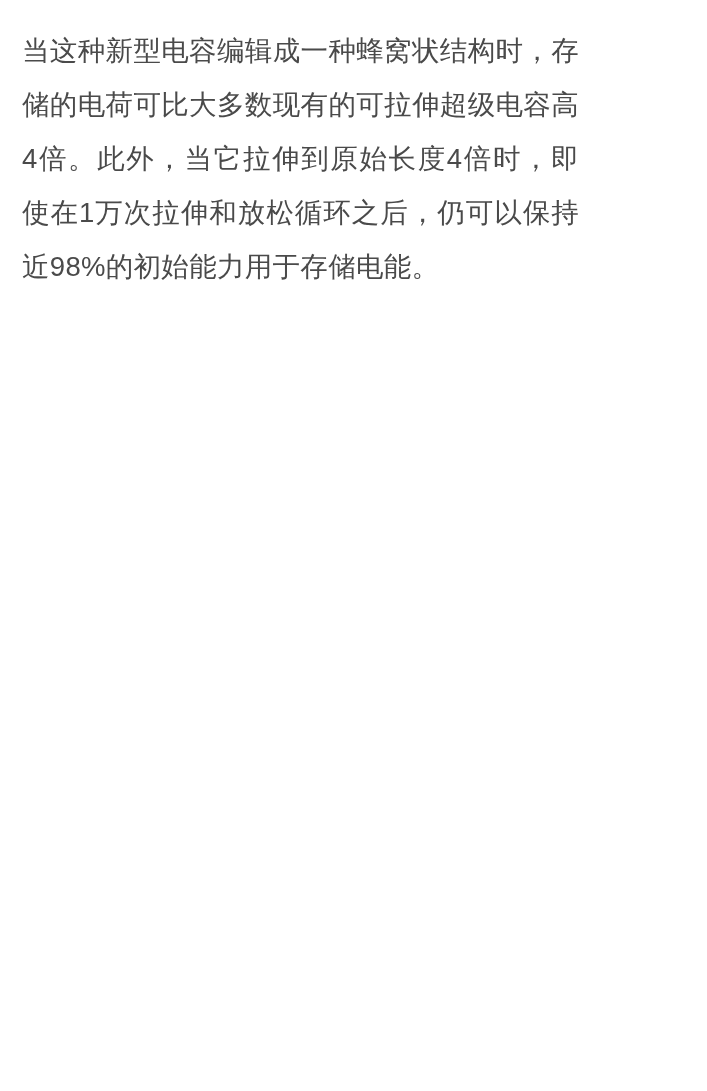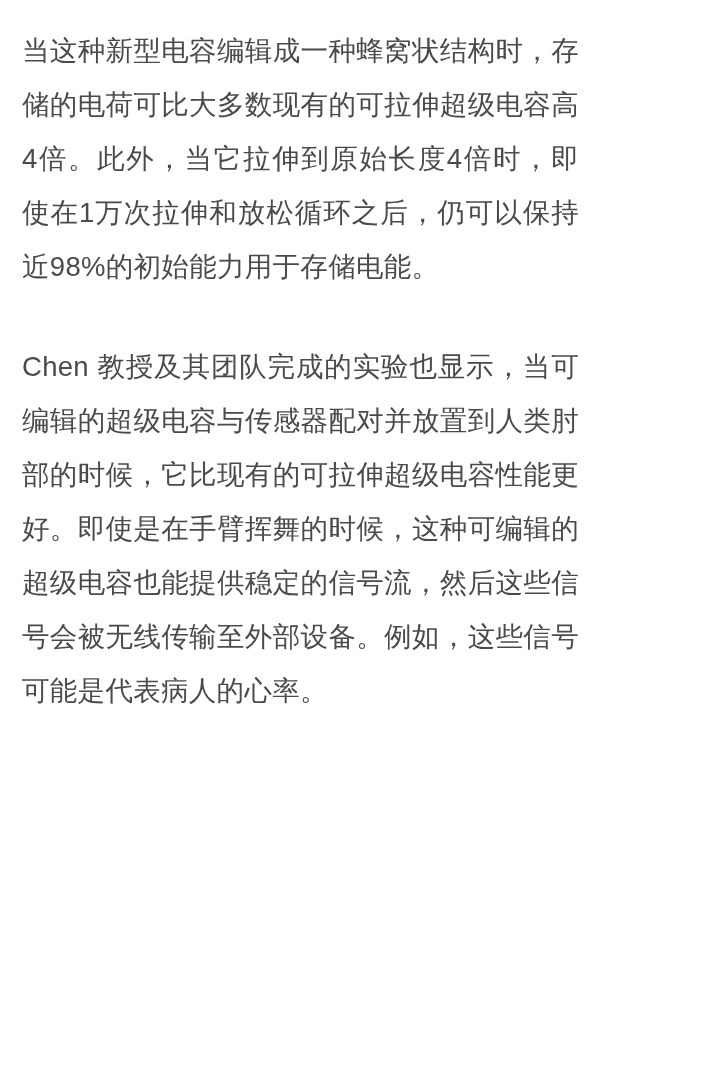--- a/index.html
+++ b/index.html
@@ -29,14 +29,13 @@
   }
   .para:last-child {
     margin-bottom: 0;
   }
 </style>
 </head>
 <body>
 
 <div class="article">
   <p class="para">当这种新型电容编辑成一种蜂窝状结构时，存储的电荷可比大多数现有的可拉伸超级电容高4倍。此外，当它拉伸到原始长度4倍时，即使在1万次拉伸和放松循环之后，仍可以保持近98%的初始能力用于存储电能。</p>
-  <p class="para">Chen 教授及其团队完成的实验也显示，当可编辑的超级电容与传感器配对并放置到人类肘部的时候，它比现有的可拉伸超级电容性能更好。即使是在手臂挥舞的时候，这种可编辑的超级电容也能提供稳定的信号流，然后这些信号会被无线传输至外部设备。例如，这些信号可能是代表病人的心率。</p>
 </div>
 
 </body></html>

